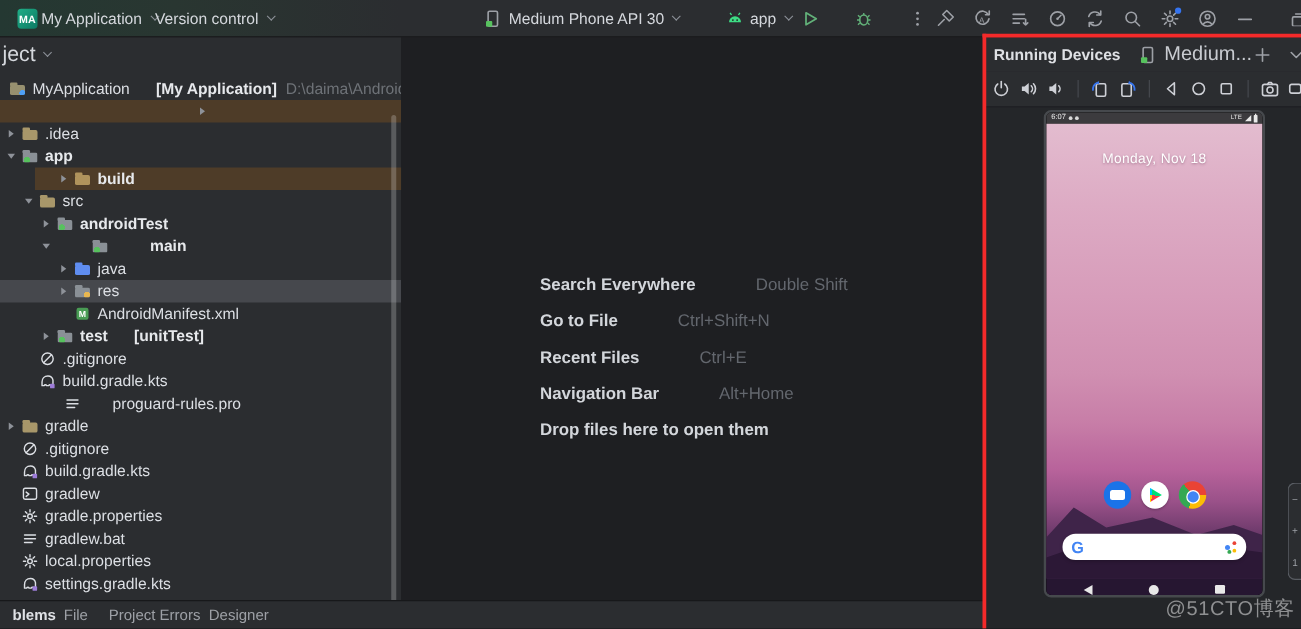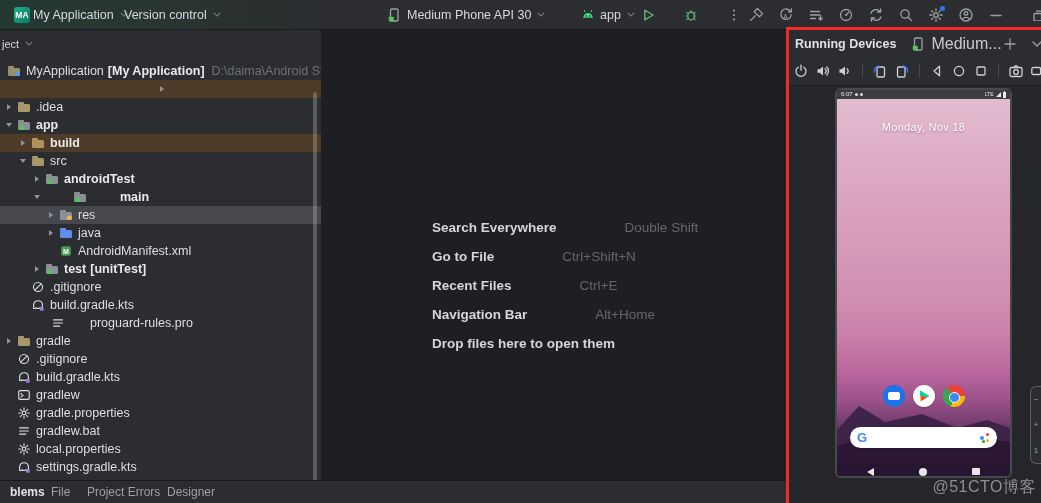--- a/index.html
+++ b/index.html
@@ -22,21 +22,21 @@
   .uicon{width:16px;height:16px;display:inline-flex;align-items:center;justify-content:center;
     color:#9da0a6;position:relative;flex:none;}
   .uicon svg{width:16px;height:16px;}
   .uicon.badge::after{content:"";position:absolute;right:-1px;top:-1px;width:5px;height:5px;
     border-radius:50%;background:#3574f0;}
   .tb-right{position:absolute;left:748px;top:0;height:30px;display:flex;align-items:center;gap:14px;}
   .tb-partial{position:absolute;left:1031px;top:8px;width:10px;height:13px;overflow:hidden;}
 
   
   .project-panel{position:absolute;left:0;top:30px;width:321px;height:450px;background:#2b2d30;overflow:hidden;}
-  .pp-header{height:28px;display:flex;align-items:center;padding-left:2px;font-size:11px;color:#d5d8dd;}
+  .pp-header{height:28px;display:flex;align-items:center;padding-left:2px;font-size:17px;color:#d5d8dd;}
   #tree{position:absolute;left:0;top:32px;width:321px;}
   .trow{display:flex;align-items:center;height:18px;font-size:12.5px;color:#dcdfe4;white-space:nowrap;overflow:hidden;width:321px;}
   .trow.hl-brown{background:#4e3c28;}
   .trow.hl-selected{background:#46484d;}
   .chev{width:14px;height:18px;display:flex;align-items:center;justify-content:center;flex:none;}
   .chev.c::before{content:"";border-left:4px solid #8e9299;border-top:3.5px solid transparent;border-bottom:3.5px solid transparent;}
   .chev.o::before{content:"";border-top:4px solid #8e9299;border-left:3.5px solid transparent;border-right:3.5px solid transparent;}
   .ficon{width:16px;height:16px;margin-right:4px;position:relative;flex:none;display:inline-flex;align-items:center;justify-content:center;}
   .ficon svg{width:14px;height:14px;}
   .ficon.fld::before{content:"";position:absolute;left:2px;top:4.5px;width:12px;height:8px;border-radius:1.5px;background:var(--fc,#a8976a);}
@@ -44,30 +44,30 @@
   .ficon.folder{--fc:#a8976a;}
   .ficon.folder-build{--fc:#b0935c;}
   .ficon.folder-java{--fc:#5f8df0;}
   .ficon.folder-module::before{background:radial-gradient(circle at 3.5px 6px,#57c25e 2.4px,transparent 2.7px),#8a9096;}
   .ficon.folder-module{--fc:#8a9096;}
   .ficon.folder-res::before{background:radial-gradient(circle at 9.5px 6px,#e8b750 2.4px,transparent 2.7px),#8a9096;}
   .ficon.folder-res{--fc:#8a9096;}
   .ficon.folder-root::before{background:radial-gradient(circle at 10px 6.5px,#4e9ff5 2.4px,transparent 2.7px),#97906f;}
   .ficon.folder-root{--fc:#97906f;}
   .t-label.bold{font-weight:700;color:#e7e9ec;}
-  .t-suffix{font-weight:700;color:#e7e9ec;margin-left:4px;}
+  .t-suffix{font-weight:700;color:#e7e9ec;margin-left:21px;}
   .t-path{color:#6e7277;margin-left:7px;}
   .vscroll{position:absolute;left:313px;top:62px;width:4px;height:392px;background:rgba(255,255,255,.22);border-radius:2px;}
 
   
   .editor{position:absolute;left:321px;top:30px;width:465px;height:450px;background:#1e1f22;}
   #shortcuts{position:absolute;left:111px;top:183px;}
   .sc-row{height:29px;display:flex;align-items:center;font-size:13.5px;}
   .sc-label{color:#d3d6db;font-weight:600;}
-  .sc-keys{color:#63676e;margin-left:24px;padding-left:44px;}
+  .sc-keys{color:#63676e;margin-left:4px;padding-left:44px;}
 
   
   .running-devices{position:absolute;left:787px;top:30px;width:254px;height:473px;background:#242629;}
   .rd-header{height:27px;background:#2b2d30;display:flex;align-items:center;padding:0 8px;}
   .rd-title{font-size:12.5px;font-weight:700;color:#dfe1e5;margin-right:14px;white-space:nowrap;}
   .rd-tab{display:flex;align-items:center;gap:5px;color:#c8cbd0;font-size:16px;white-space:nowrap;}
   .rd-headicons{display:flex;align-items:center;gap:11px;margin-left:8px;}
   .rd-toolbar{height:29px;background:#2b2d30;border-bottom:1px solid #1c1d20;display:flex;align-items:center;padding:0 6px;gap:6px;}
   .rd-toolbar .sep{width:1px;height:14px;background:#44474c;margin:0 3px;flex:none;}
   .rd-toolbar .uicon{color:#ced0d6;}
@@ -274,49 +274,49 @@
         <div class="trow" style="padding-left: 2px;">
           <span class="chev c"></span>
           <span class="ficon fld folder"></span>
           <span class="t-label">.idea</span>
         </div>
         <div class="trow" style="padding-left: 2px;">
           <span class="chev o"></span>
           <span class="ficon fld folder-module"></span>
           <span class="t-label bold">app</span>
         </div>
-        <div class="trow hl-brown" style="padding-left: 16px;">
+        <div class="trow hl-brown" style="padding-left: 16px; margin-left: 28px;">
           <span class="chev c"></span>
           <span class="ficon fld folder-build"></span>
           <span class="t-label bold">build</span>
         </div>
         <div class="trow" style="padding-left: 16px;">
           <span class="chev o"></span>
           <span class="ficon fld folder"></span>
           <span class="t-label">src</span>
         </div>
         <div class="trow" style="padding-left: 30px;">
           <span class="chev c"></span>
           <span class="ficon fld folder-module"></span>
           <span class="t-label bold">androidTest</span>
         </div>
         <div class="trow" style="padding-left: 30px; gap: 28px;">
           <span class="chev o"></span>
           <span class="ficon fld folder-module"></span>
           <span class="t-label bold">main</span>
         </div>
+        <div class="trow" style="padding-left: 44px;">
+          <span class="chev c"></span>
+          <span class="ficon fld folder-java"></span>
+          <span class="t-label">java</span>
+        </div>
         <div class="trow hl-selected" style="padding-left: 44px;">
           <span class="chev c"></span>
           <span class="ficon fld folder-res"></span>
           <span class="t-label">res</span>
-        </div>
-        <div class="trow" style="padding-left: 44px;">
-          <span class="chev c"></span>
-          <span class="ficon fld folder-java"></span>
-          <span class="t-label">java</span>
         </div>
         <div class="trow" style="padding-left: 44px;">
           <span class="chev"></span>
           <span class="ficon">
             <svg viewBox="0 0 16 16">
               <rect x="2.5" y="2.5" width="11" height="11" rx="2" fill="#499c54"></rect>
               <text x="8" y="11.2" font-size="8" font-weight="bold" fill="#fff" text-anchor="middle" font-family="sans-serif">M</text>
             </svg>
           </span>
           <span class="t-label">AndroidManifest.xml</span>

